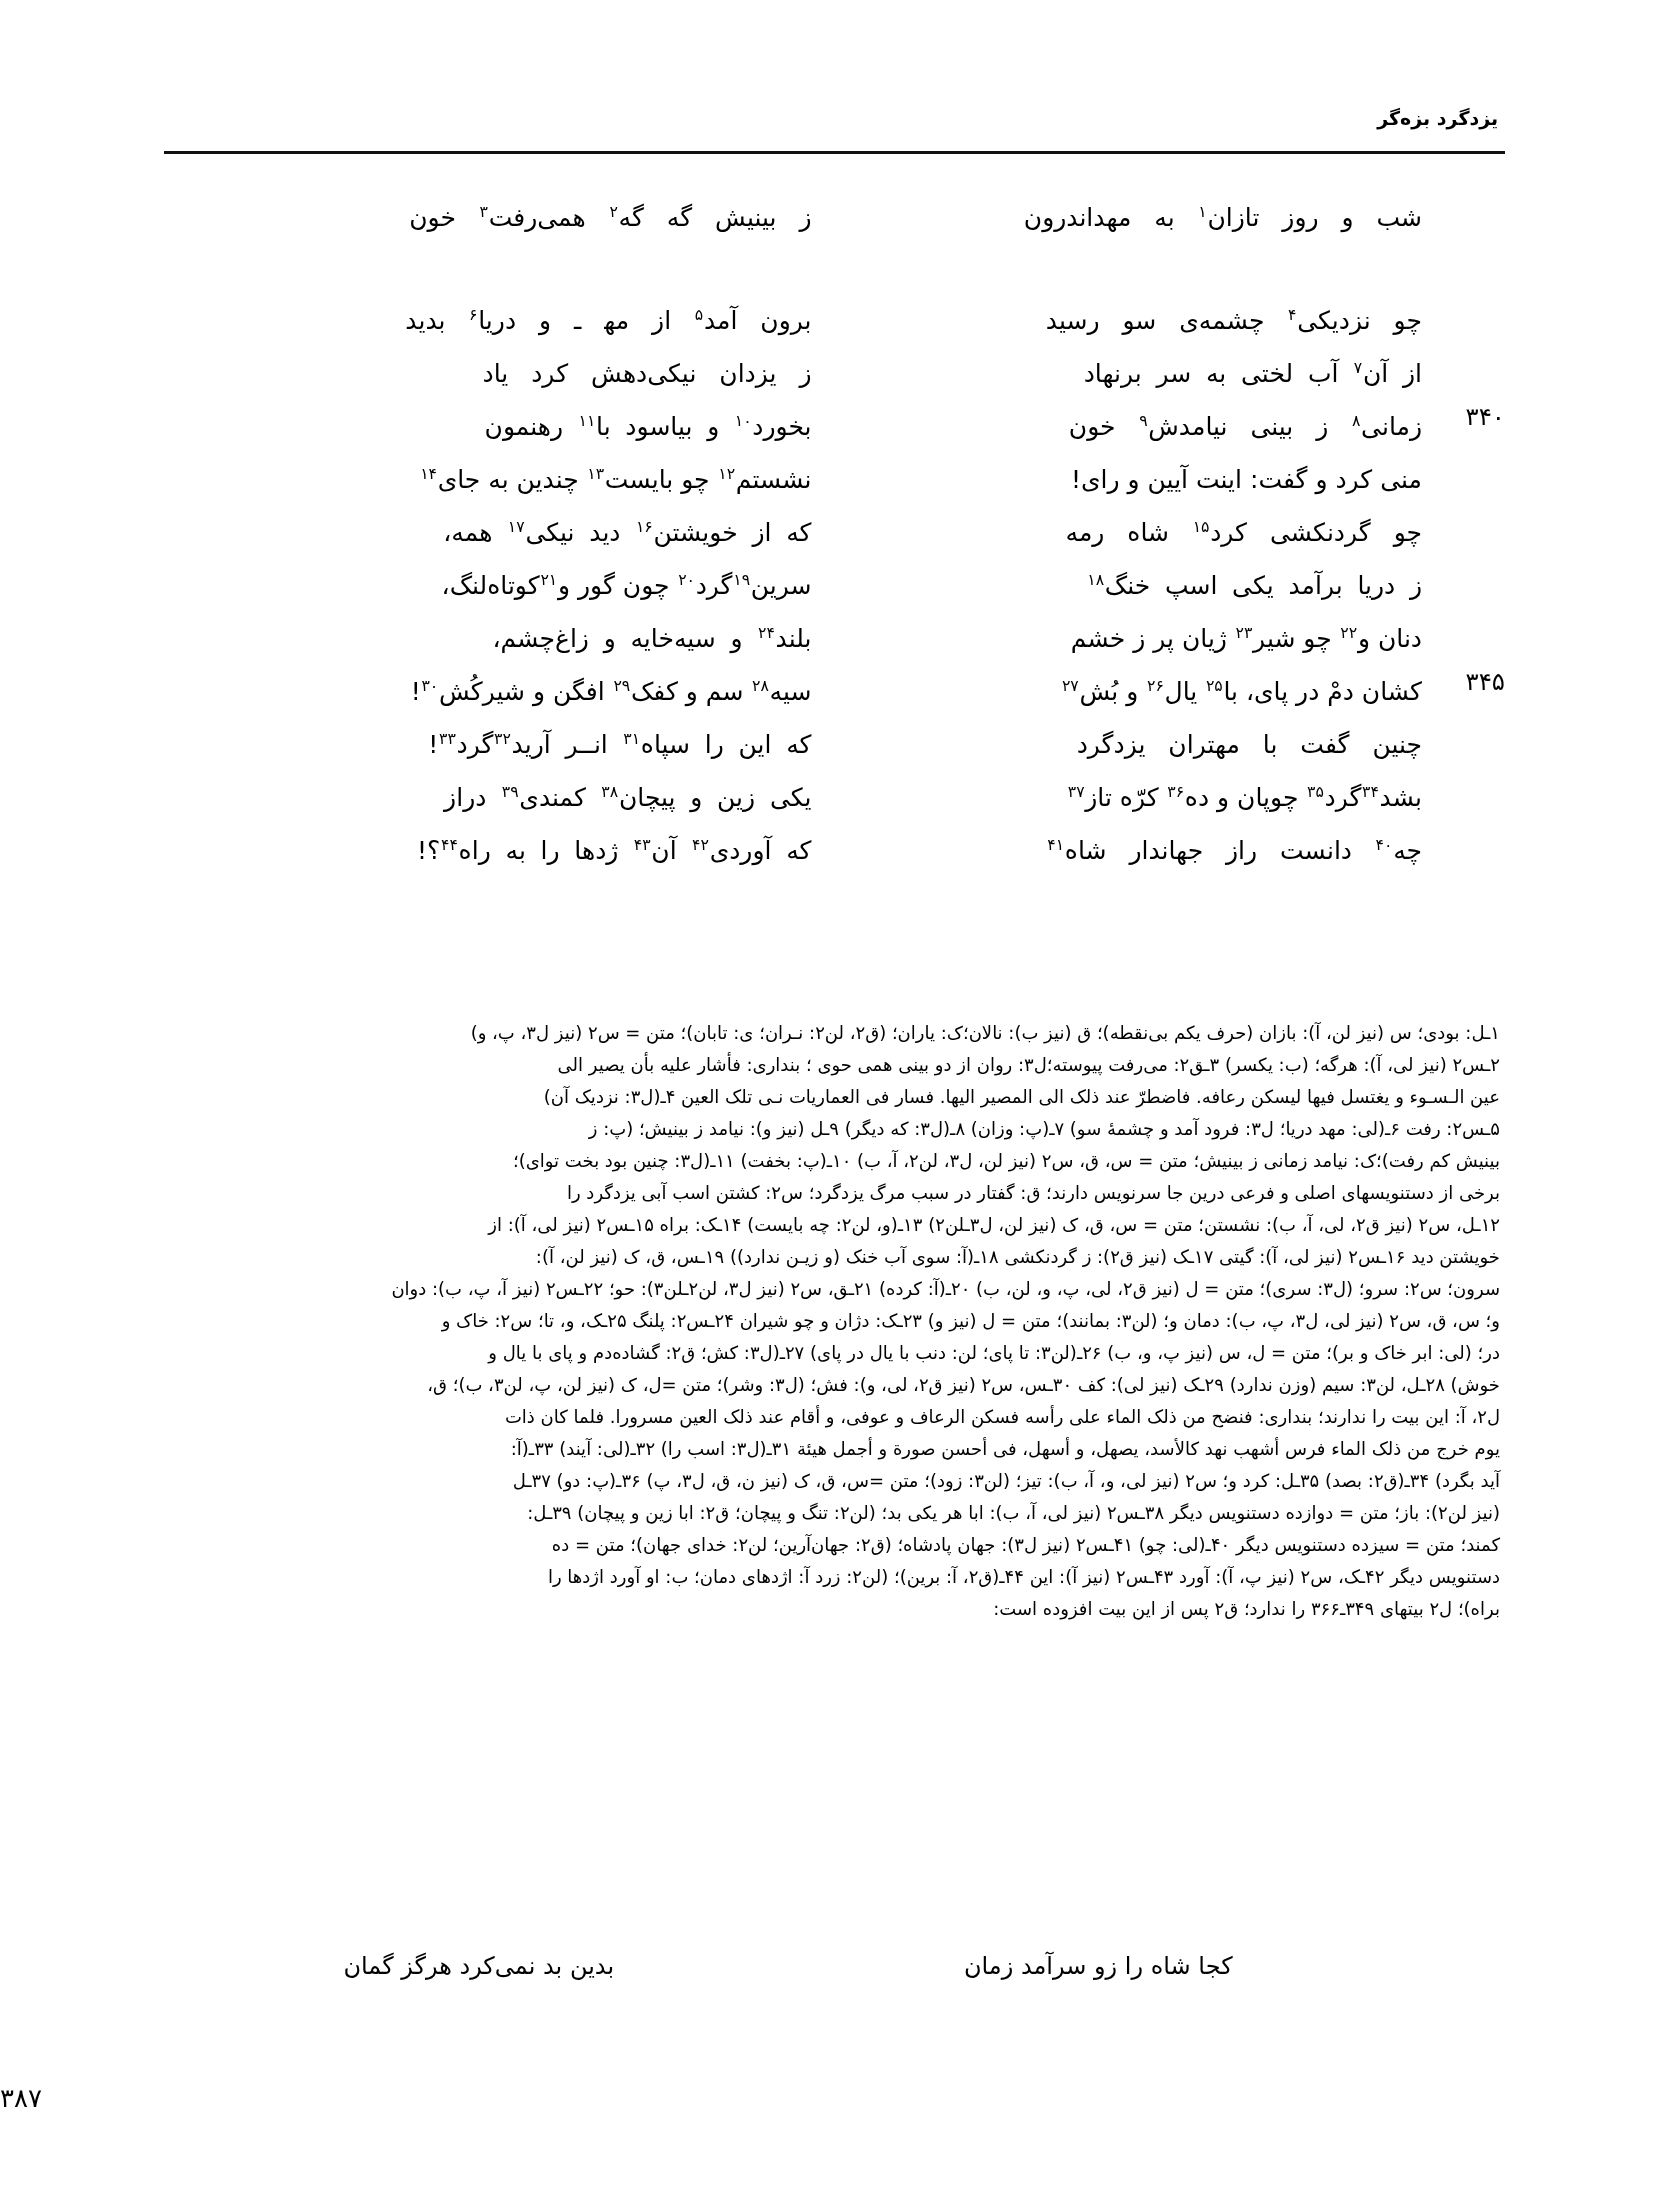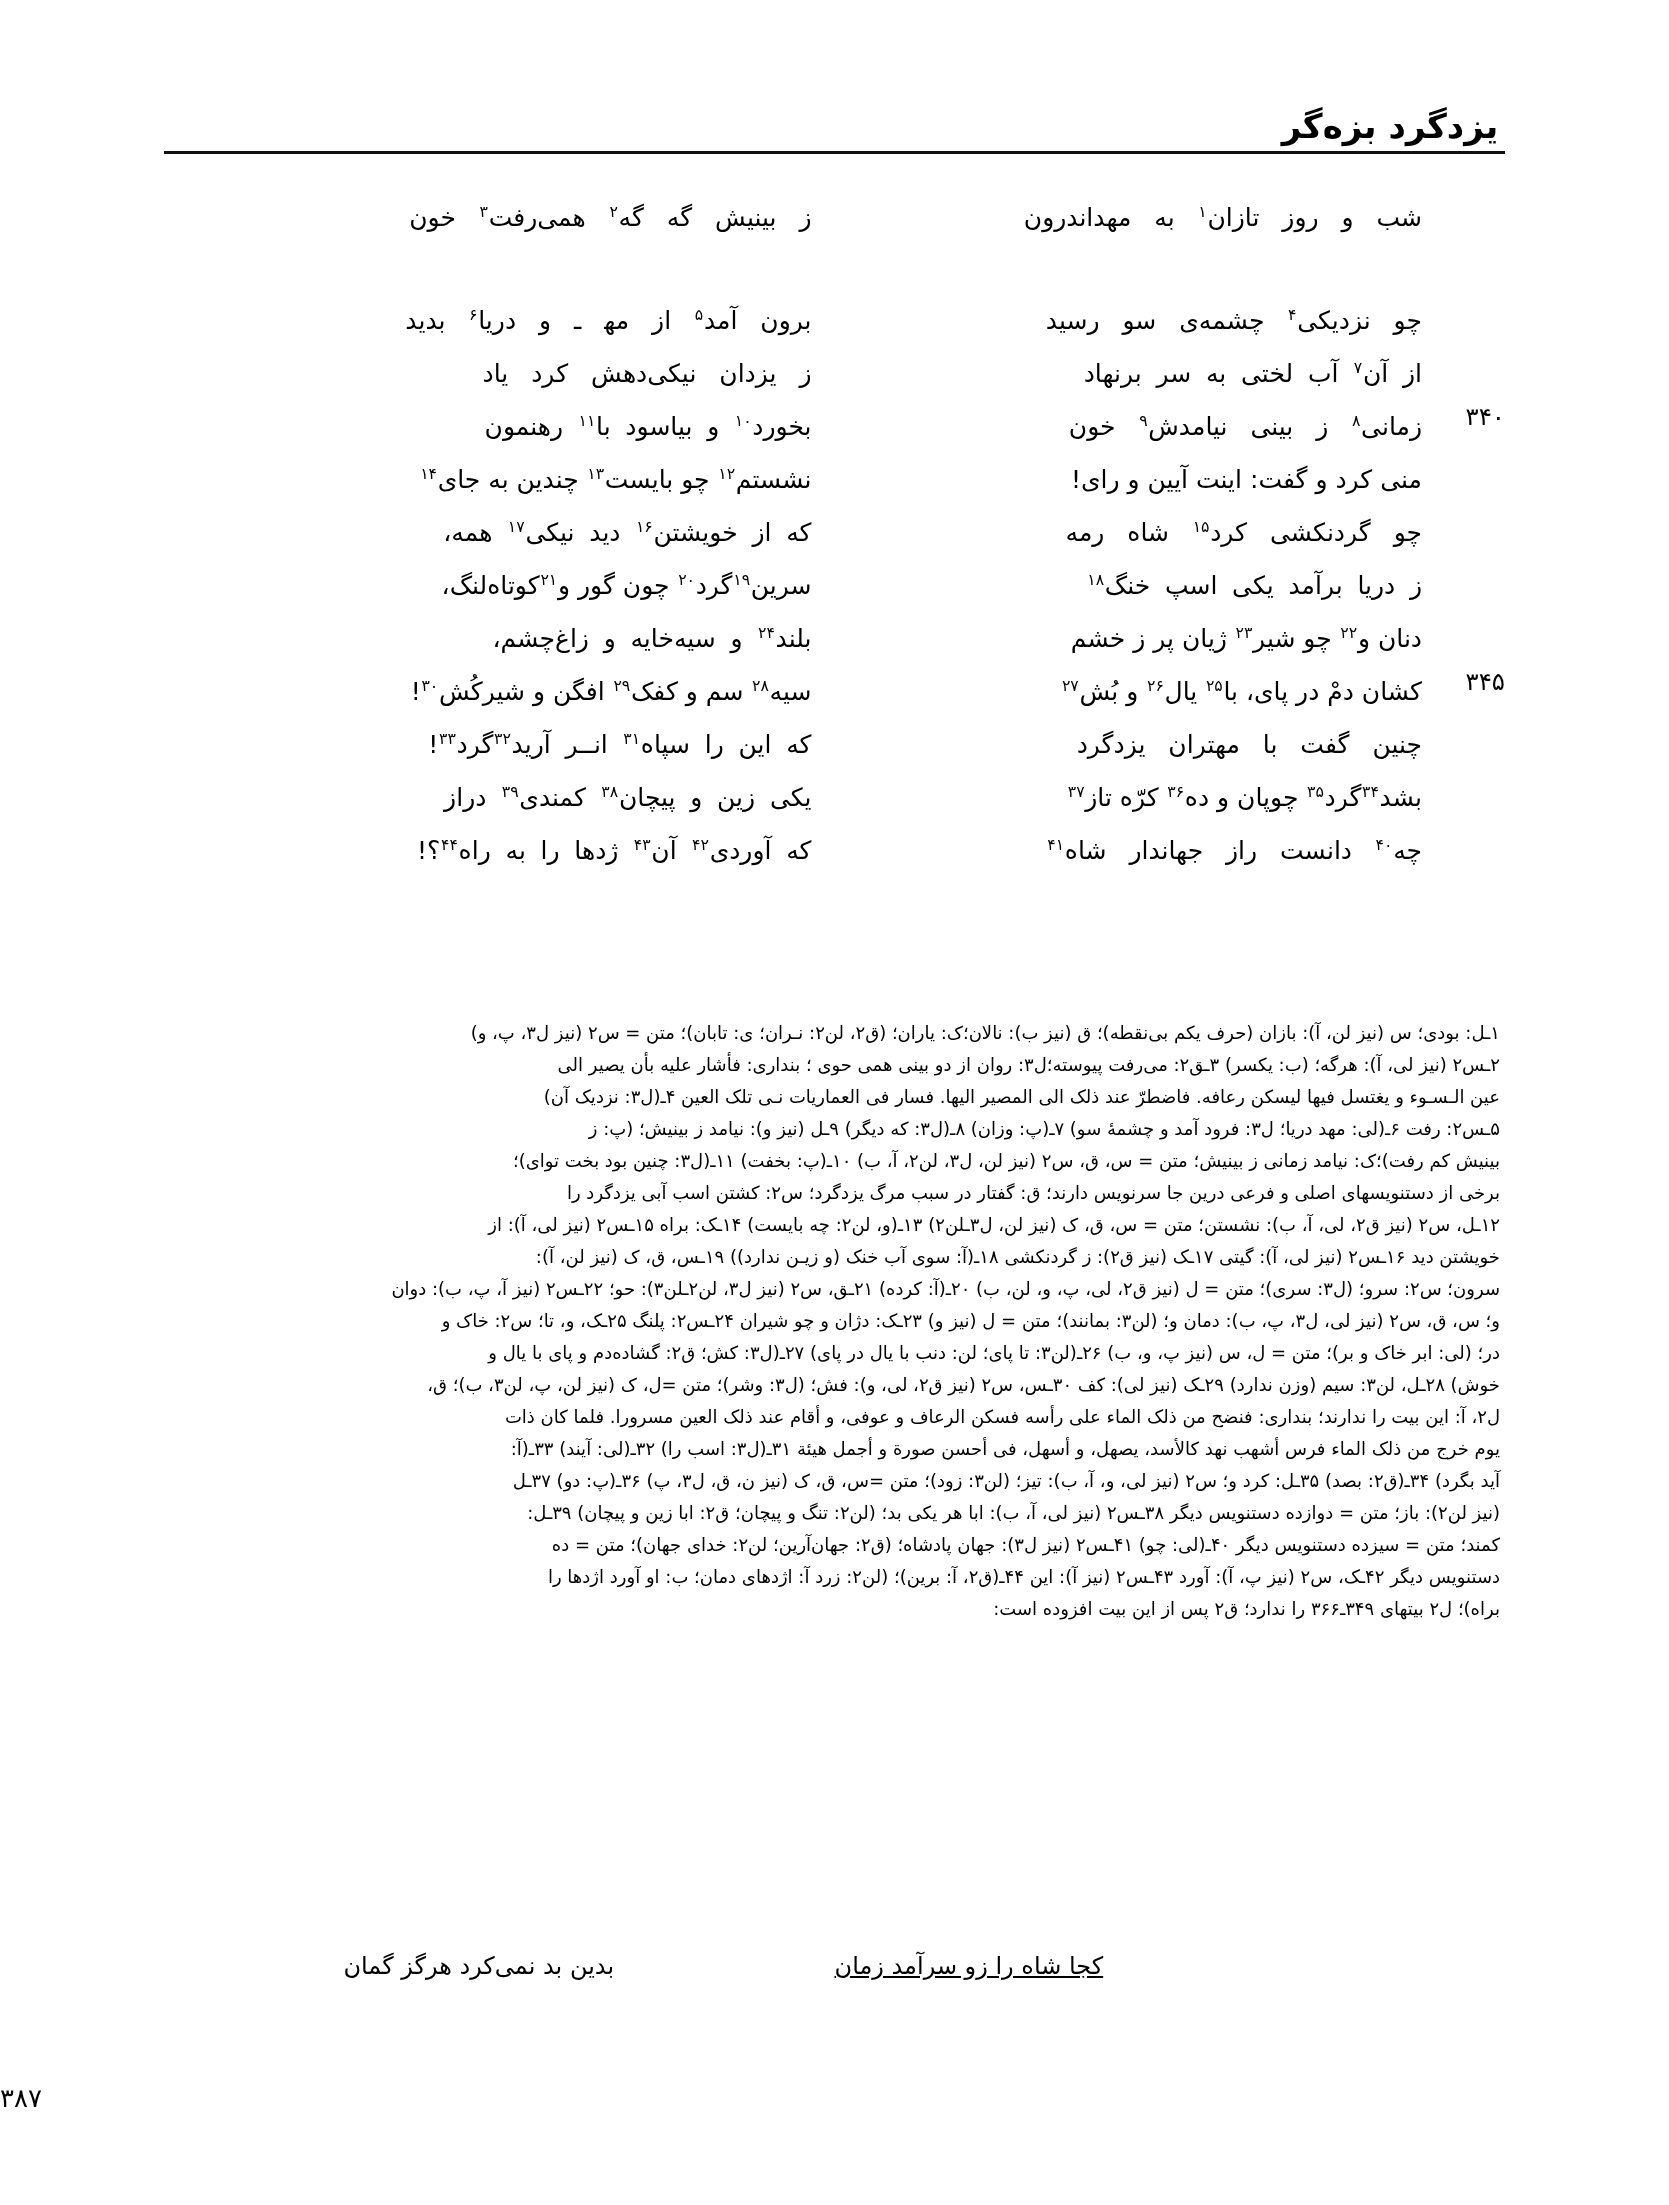--- a/index.html
+++ b/index.html
@@ -18,21 +18,21 @@
     padding:0;
   }
 
   
   .header-zone{
     position:absolute;
     top:109px; right:164px; left:164px;
     height:61px;
   }
   .running-head{
-    font-size:34px;
+    font-size:19px;
     font-weight:bold;
     letter-spacing:0px;
     line-height:1;
     text-align:right;
     padding-right:6.8px;
   }
   .head-rule{
     position:absolute;
     top:42px; right:0; left:0;
     height:3.4px;
@@ -127,24 +127,23 @@
     top:1954px;
     right:164px;
     left:164px;
     display:flex;
     flex-direction:row;
     font-size:24px;
     line-height:1;
   }
   .closing-verse .hemi-right{
     width:50%;
-    text-align:left;
+    text-align:center;
     padding-right:143px;
     box-sizing:border-box;
-    text-decoration:underline;
   }
   .closing-verse .hemi-left{
     width:50%;
     text-align:center;
     padding-right:41px;
     box-sizing:border-box;
   }
 
   
   .folio{

